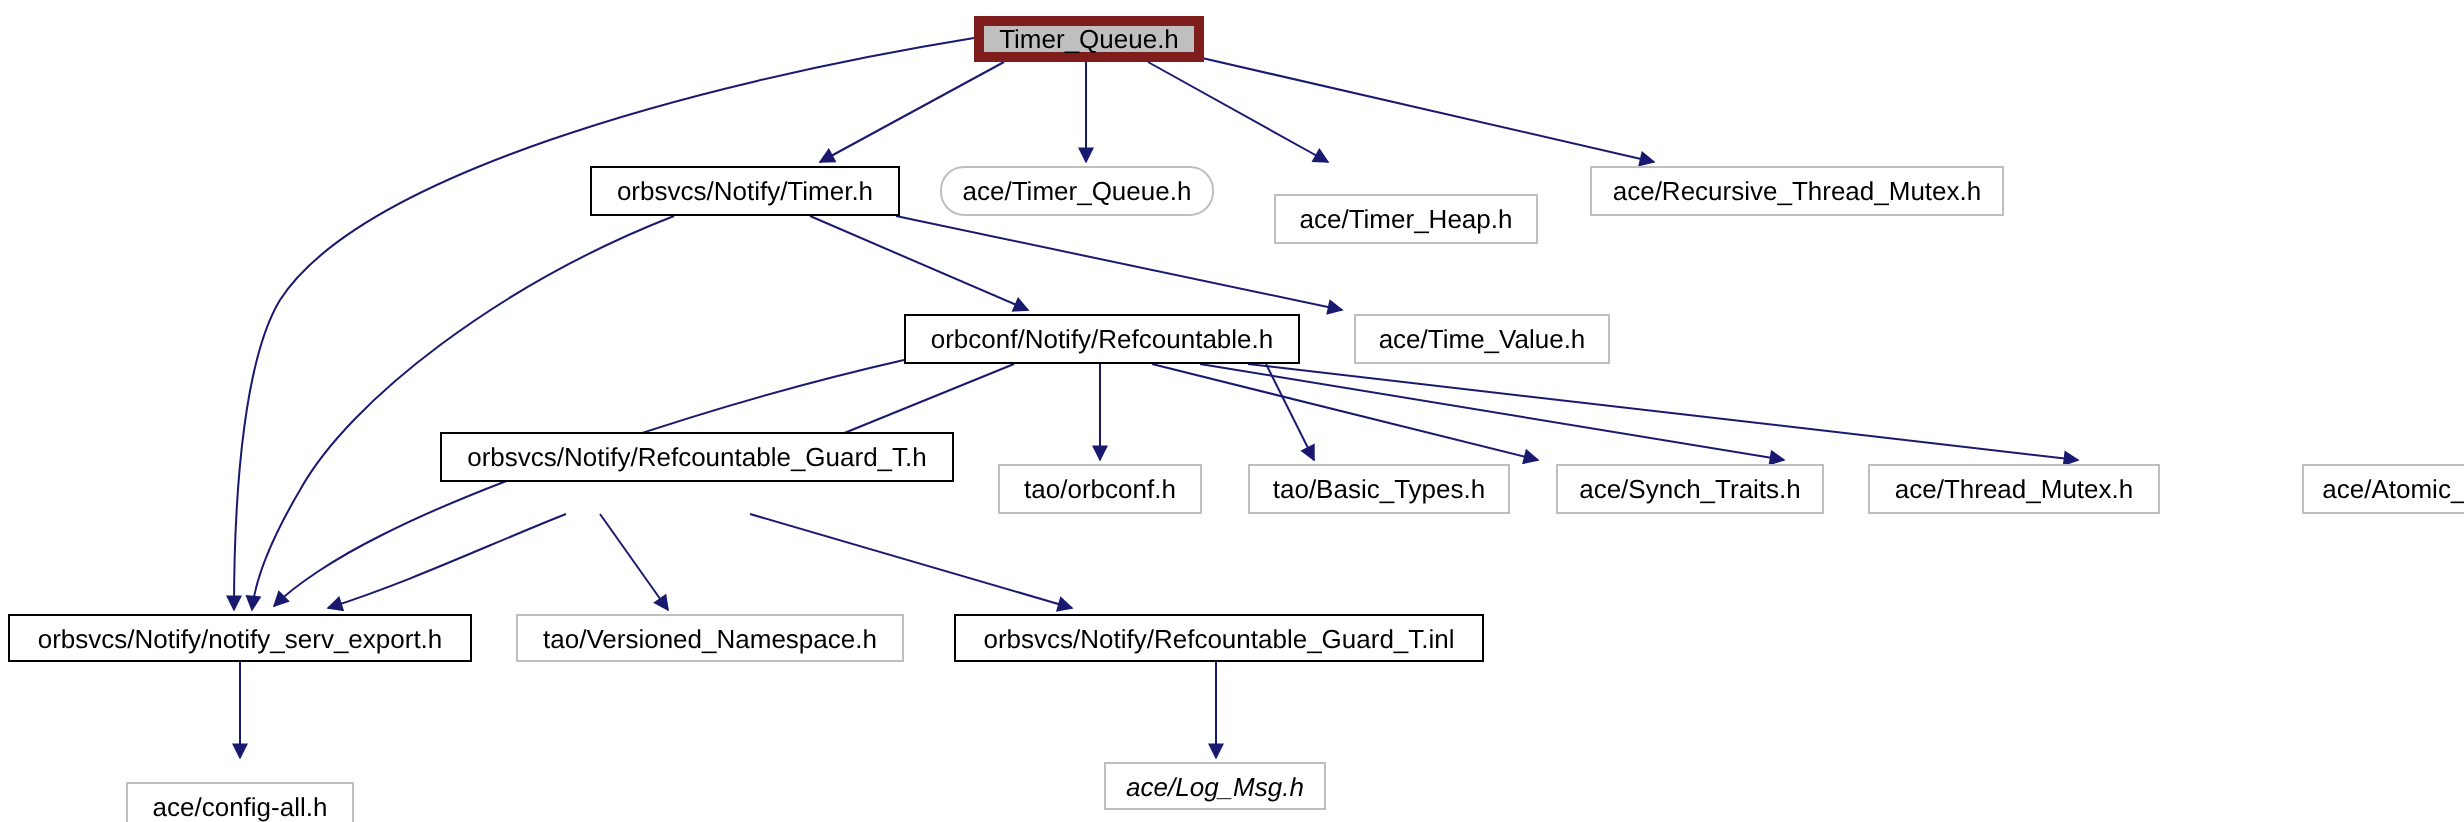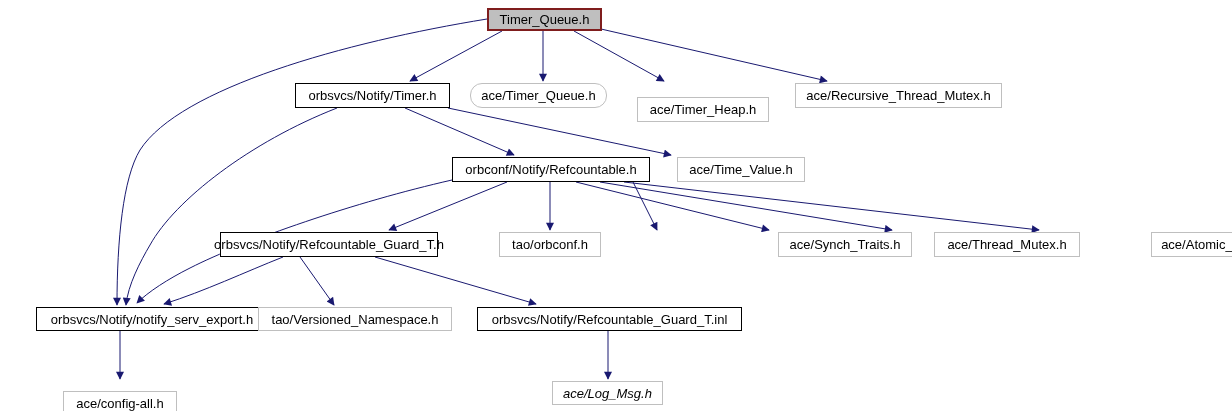--- a/index.html
+++ b/index.html
@@ -15,21 +15,21 @@
     position:absolute;
     box-sizing:border-box;
     display:flex; align-items:center; justify-content:center;
     background:#ffffff;
     border:1px solid #000000;
     font-size:13px;
     color:#000000;
     white-space:nowrap;
     z-index:2;
   }
-  .node.root { background:#bfbfbf; border:2px solid #7f1d1d; }
+  .node.root { background:#bfbfbf; border:5px solid #7f1d1d; }
   .node.external { border:1px solid #bfbfbf; }
   .edge { stroke:#191970; stroke-width:1; fill:none; }
 </style>
 </head>
 <body>
 
 <div id="graph">
 
   <svg id="edges" width="1232" height="411" viewBox="0 0 1232 411" xmlns="http://www.w3.org/2000/svg">
     <defs>
@@ -62,26 +62,27 @@
   <div class="node root" style="left:487px; top:8px; width:115px; height:23px;">Timer_Queue.h</div>
 
   <div class="node" style="left:295px; top:83px; width:155px; height:25px;">orbsvcs/Notify/Timer.h</div>
   <div class="node external" style="left:470px; top:83px; width:137px; height:25px;border-radius:12px;">ace/Timer_Queue.h</div>
   <div class="node external" style="left:637px; top:83px; width:132px; height:25px;margin-top:14px;">ace/Timer_Heap.h</div>
   <div class="node external" style="left:795px; top:83px; width:207px; height:25px;">ace/Recursive_Thread_Mutex.h</div>
 
   <div class="node" style="left:452px; top:157px; width:198px; height:25px;">orbconf/Notify/Refcountable.h</div>
   <div class="node external" style="left:677px; top:157px; width:128px; height:25px;">ace/Time_Value.h</div>
 
-  <div class="node" style="left:220px; top:232px; width:218px; height:25px;">orbsvcs/Notify/Refcountable_Guard_T.h</div>
+  <div class="node" style="left:220px; top:216px; width:257px; height:25px;">orbsvcs/Notify/Refcountable_Guard_T.h</div>
   <div class="node external" style="left:499px; top:232px; width:102px; height:25px;">tao/orbconf.h</div>
+  <div class="node external" style="left:624px; top:232px; width:131px; height:25px;">tao/Basic_Types.h</div>
   <div class="node external" style="left:778px; top:232px; width:134px; height:25px;">ace/Synch_Traits.h</div>
   <div class="node external" style="left:934px; top:232px; width:146px; height:25px;">ace/Thread_Mutex.h</div>
   <div class="node external" style="left:1151px; top:232px; width:120px; height:25px;">ace/Atomic_Op.h</div>
 
-  <div class="node" style="left:4px; top:307px; width:232px; height:24px;margin-left:32px;">orbsvcs/Notify/notify_serv_export.h</div>
+  <div class="node" style="left:4px; top:307px; width:232px; height:24px;">orbsvcs/Notify/notify_serv_export.h</div>
   <div class="node external" style="left:258px; top:307px; width:194px; height:24px;">tao/Versioned_Namespace.h</div>
   <div class="node" style="left:477px; top:307px; width:265px; height:24px;text-align:center;">orbsvcs/Notify/Refcountable_Guard_T.inl</div>
 
   <div class="node external" style="left:63px; top:381px; width:114px; height:24px;margin-top:10px;">ace/config-all.h</div>
   <div class="node external" style="left:552px; top:381px; width:111px; height:24px;font-style:italic;">ace/Log_Msg.h</div>
 
 </div>
 
 </body></html>

